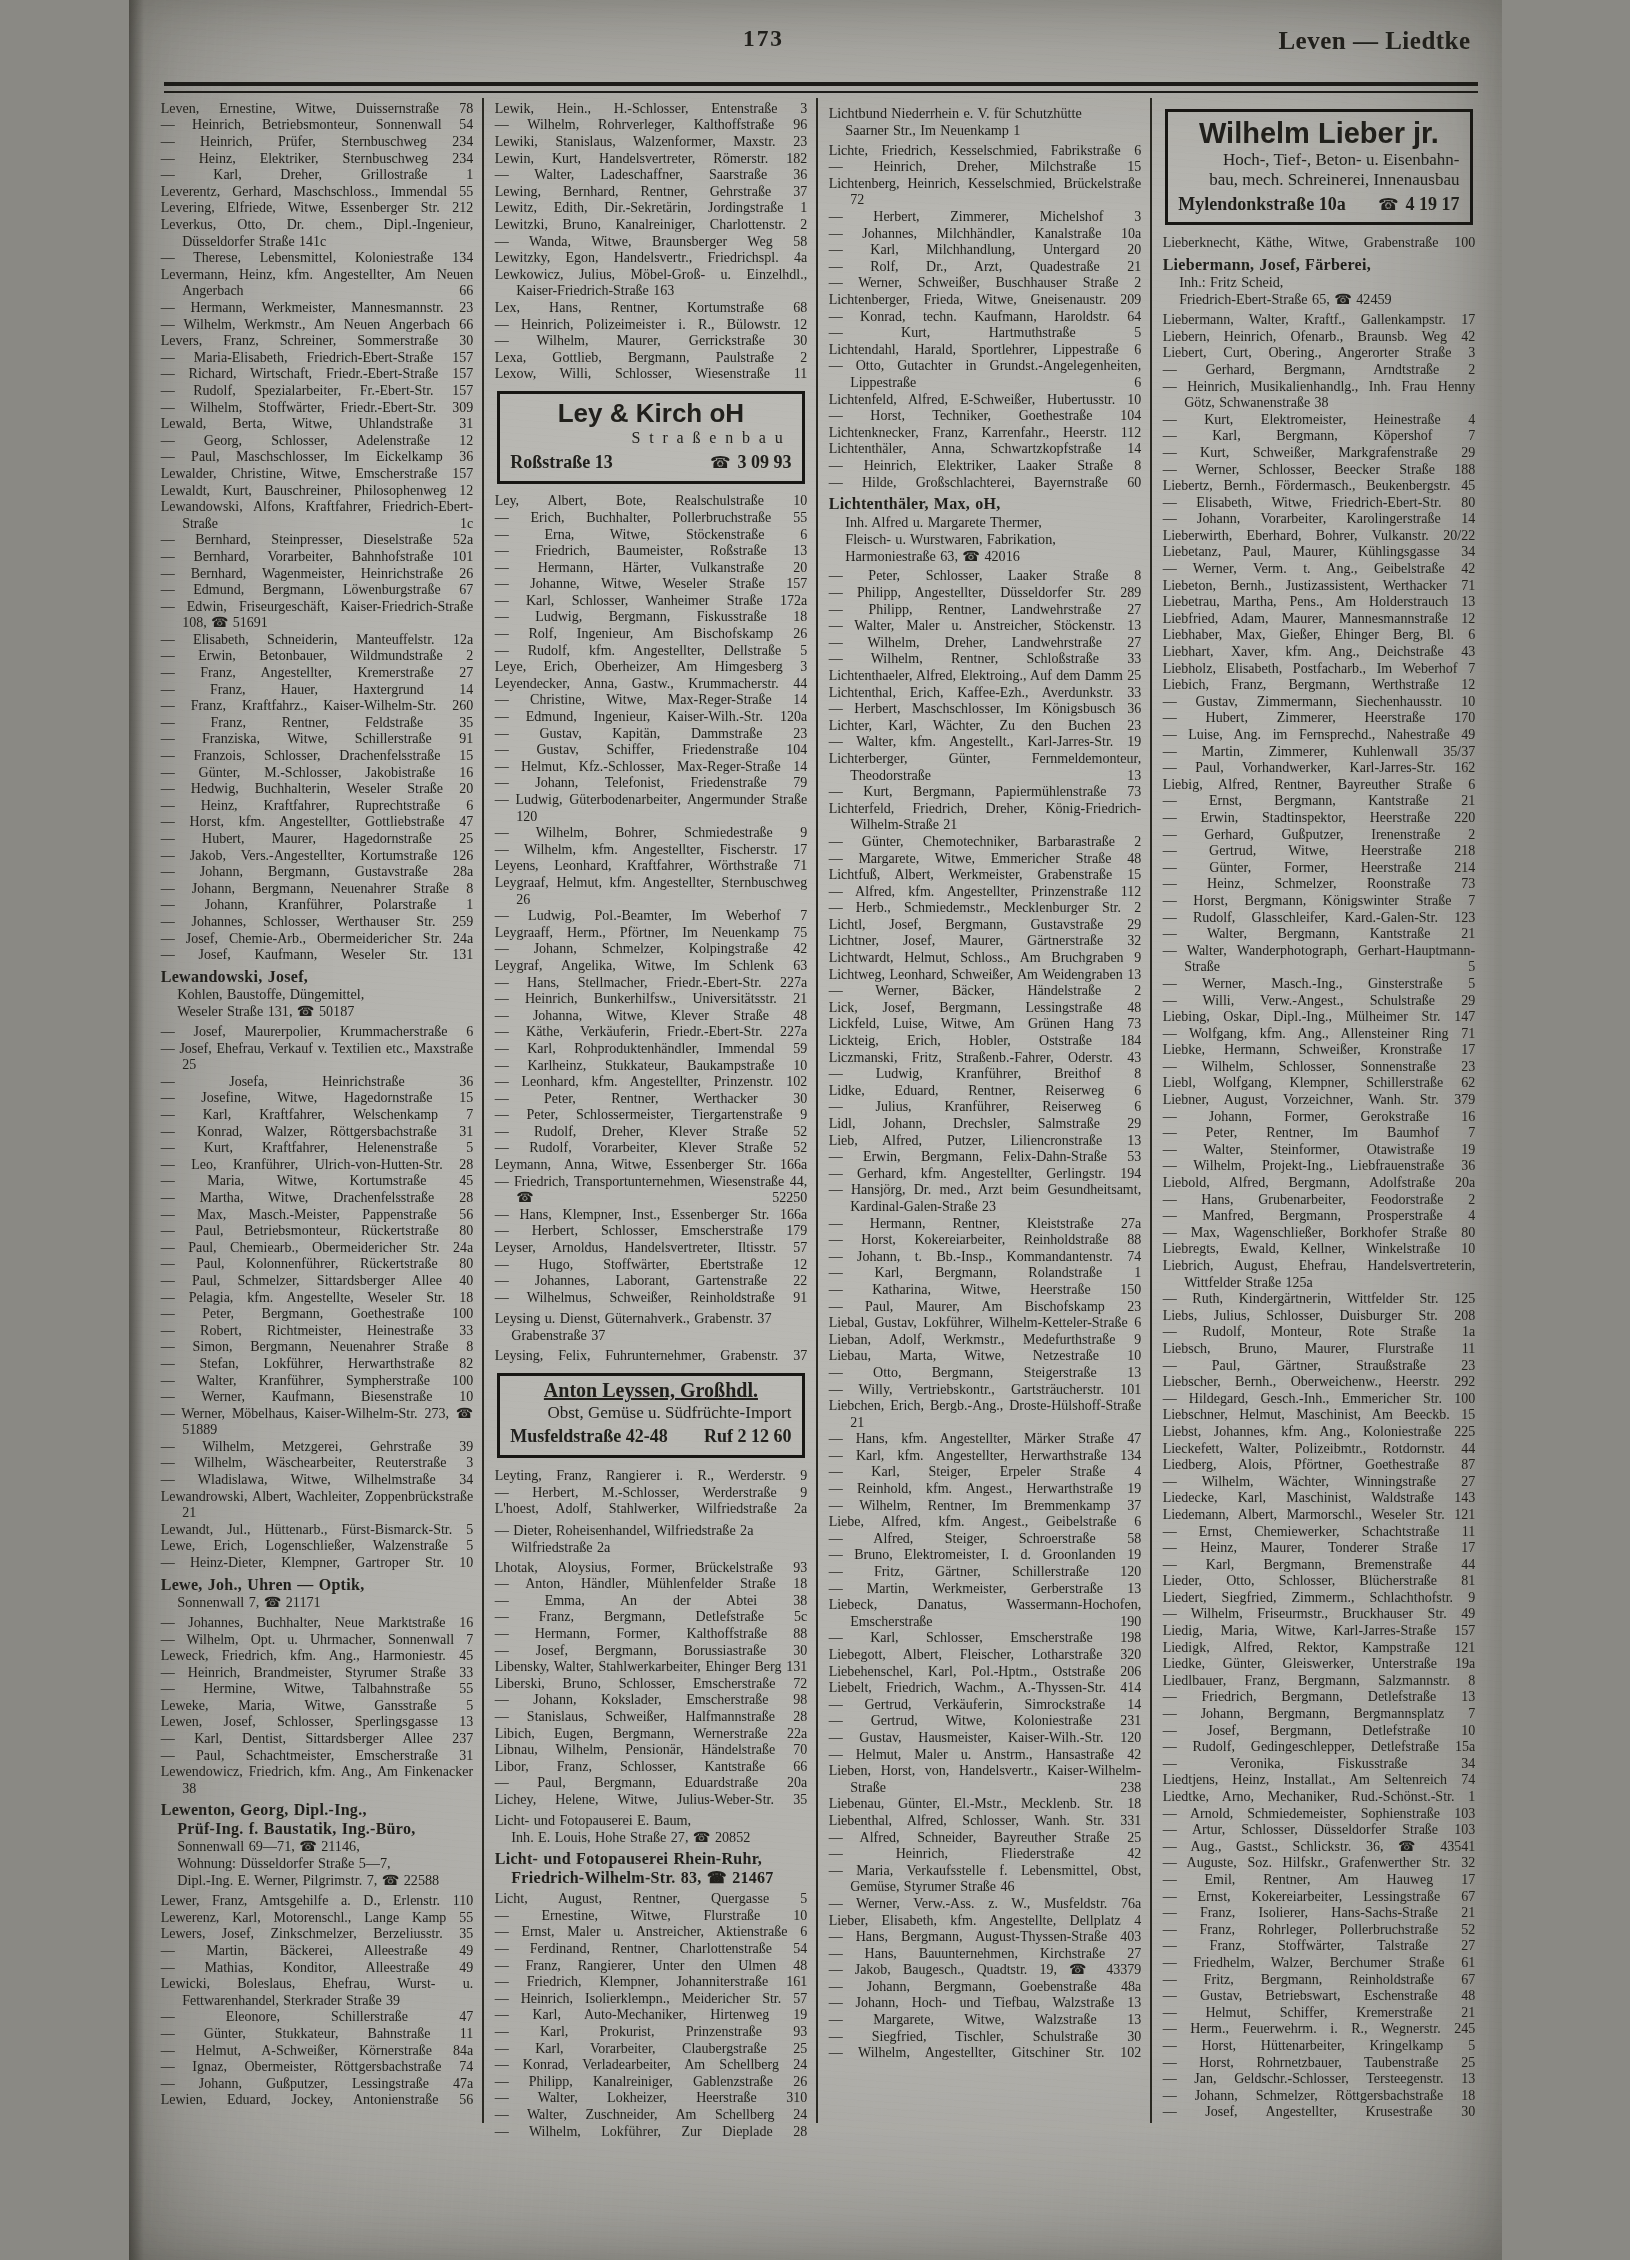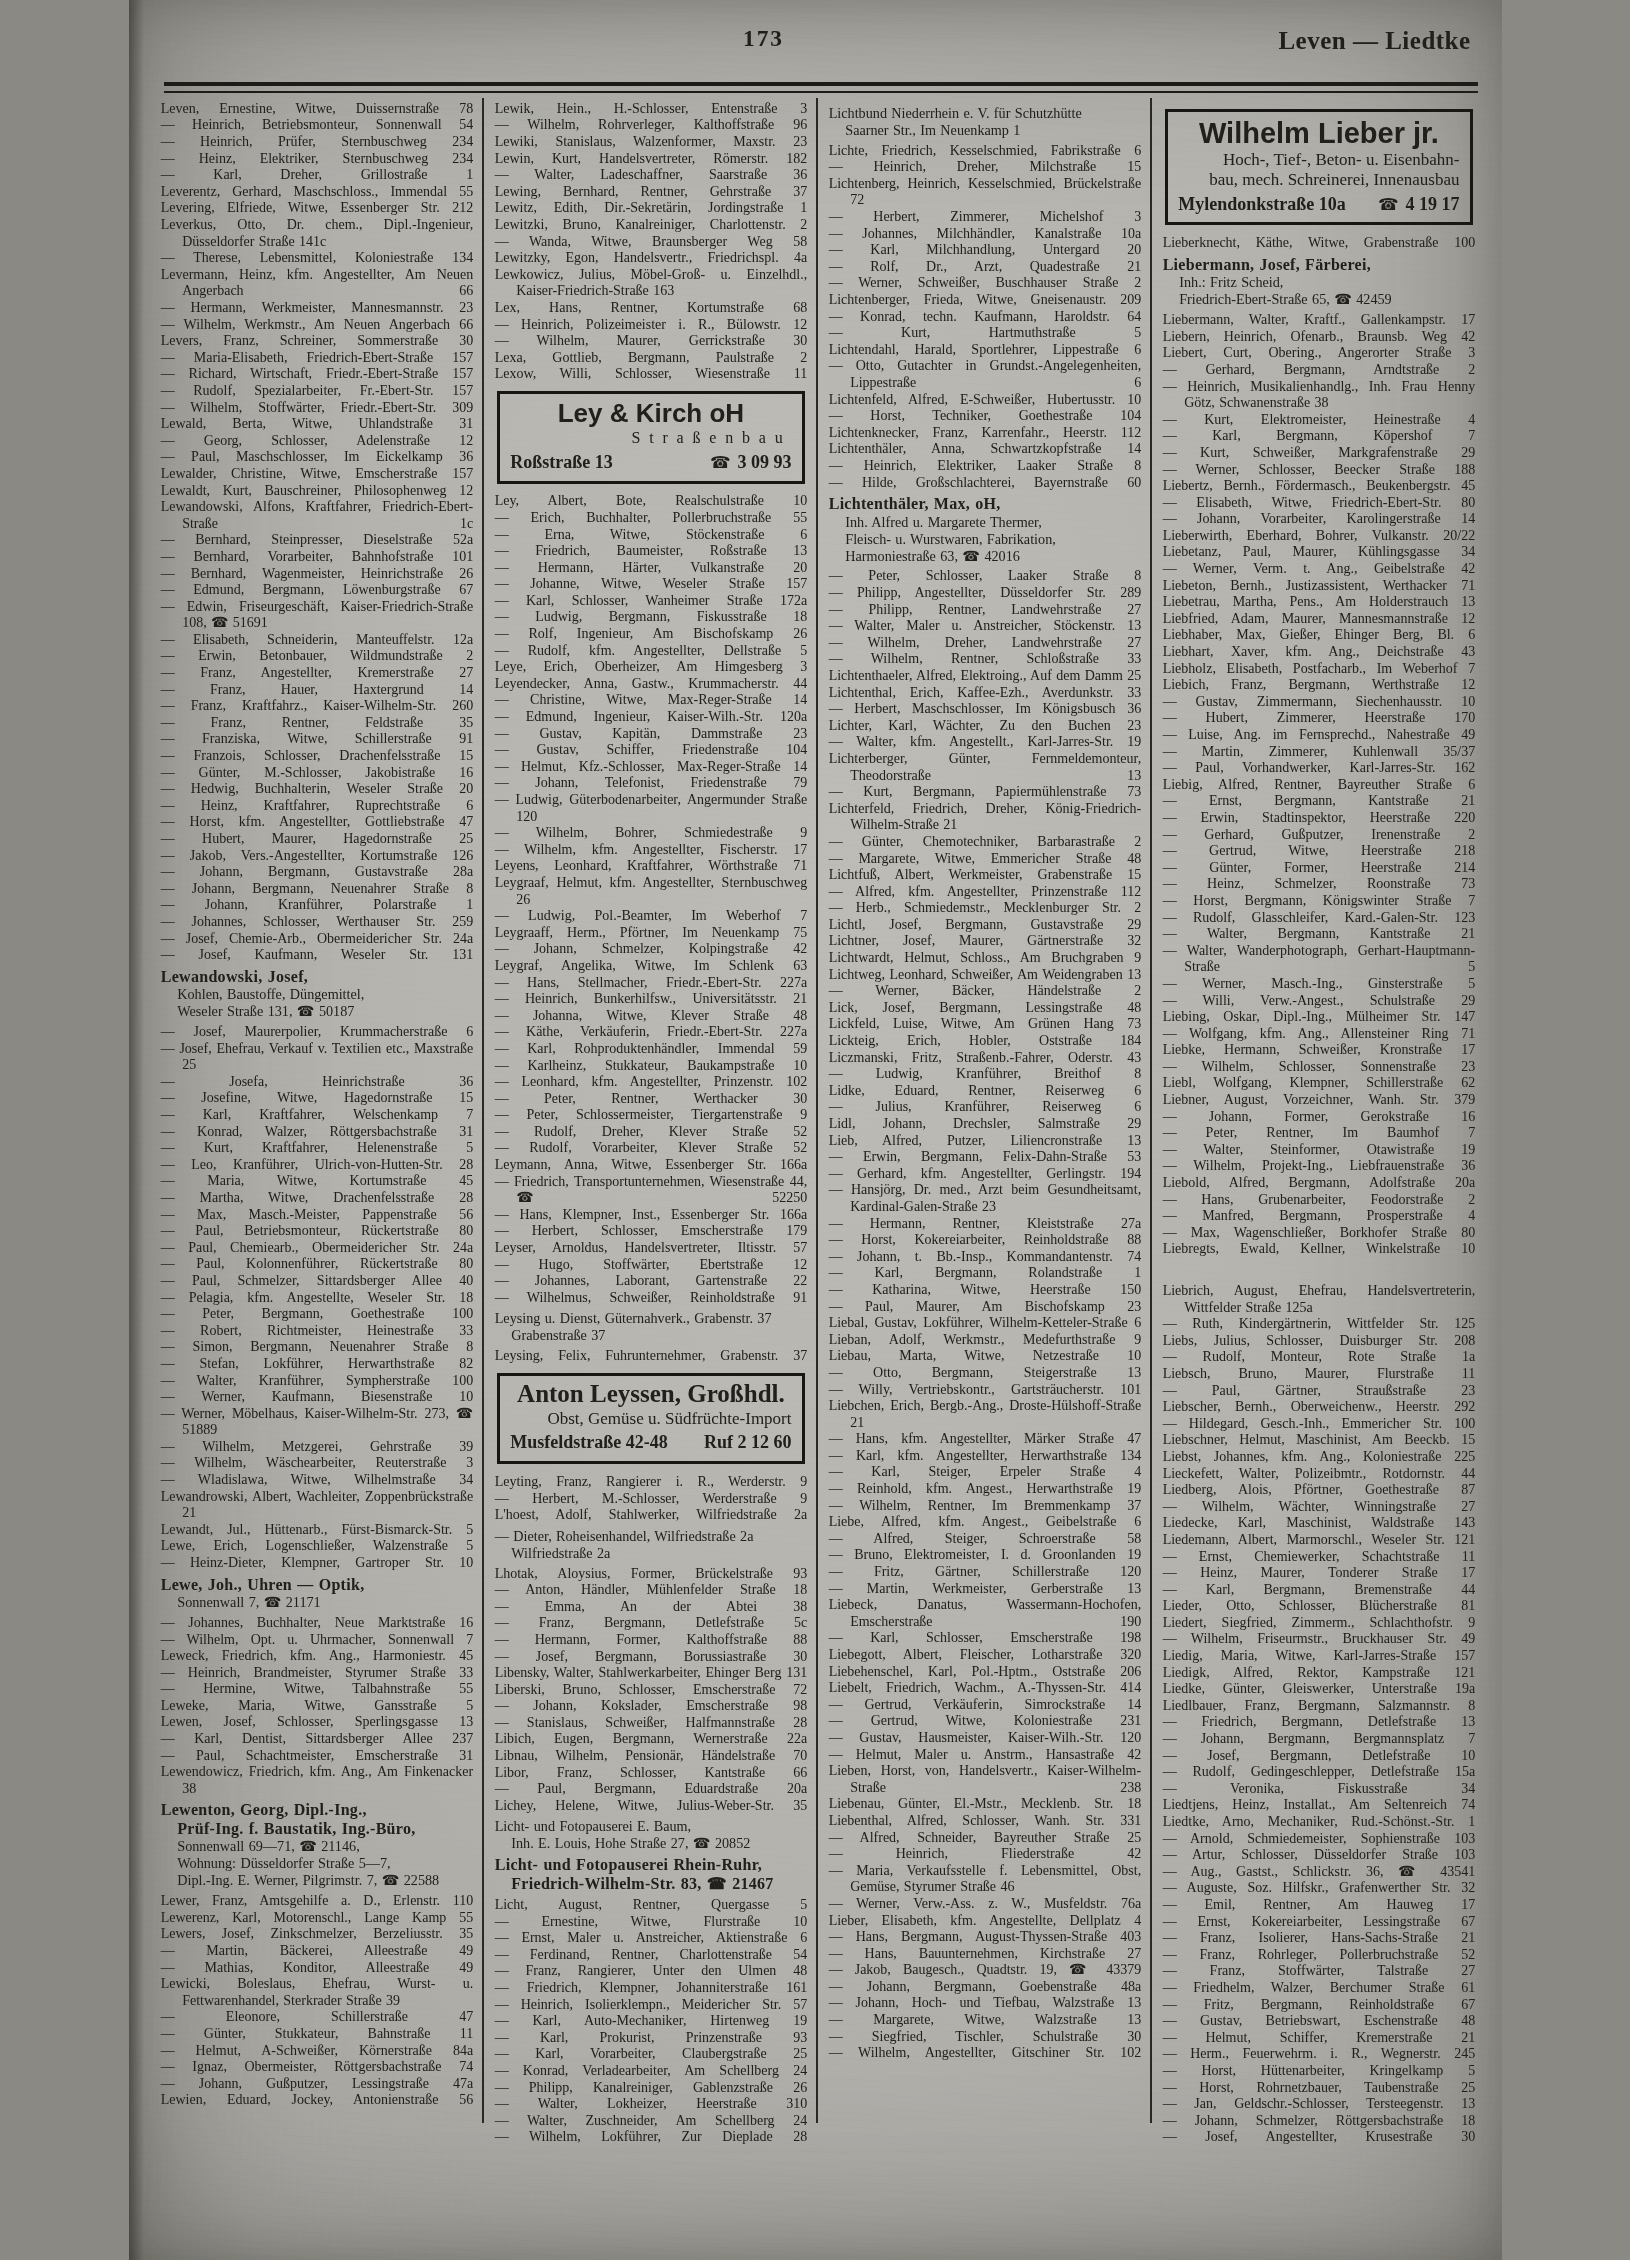--- a/index.html
+++ b/index.html
@@ -242,21 +242,21 @@
         <div class="entry auto">Leyser, Arnoldus, Handelsvertreter, Iltisstr. 57</div>
         <div class="entry auto">— Hugo, Stoffwärter, Ebertstraße 12</div>
         <div class="entry auto">— Johannes, Laborant, Gartenstraße 22</div>
         <div class="entry auto">— Wilhelmus, Schweißer, Reinholdstraße 91</div>
         <div class="entry block">
           <div class="bline">Leysing u. Dienst, Güternahverk., Grabenstr. 37</div>
           <div class="bline cont">Grabenstraße 37</div>
         </div>
         <div class="entry auto">Leysing, Felix, Fuhrunternehmer, Grabenstr. 37</div>
         <div class="adbox">
-          <div class="ad-title" style="font-size: 25px;">Anton Leyssen, Großhdl.</div>
+          <div class="ad-title" style="font-size: 20px; text-decoration: underline;">Anton Leyssen, Großhdl.</div>
           <div class="ad-line">Obst, Gemüse u. Südfrüchte-Import</div>
           <div class="ad-footer">
             <span>Musfeldstraße 42-48</span>
             <span>Ruf 2 12 60</span>
           </div>
         </div>
         <div class="entry auto">Leyting, Franz, Rangierer i. R., Werderstr. 9</div>
         <div class="entry auto">— Herbert, M.-Schlosser, Werderstraße 9</div>
         <div class="entry auto">L'hoest, Adolf, Stahlwerker, Wilfriedstraße 2a</div>
         <div class="entry block">
@@ -480,21 +480,21 @@
         <div class="entry auto">Liebner, August, Vorzeichner, Wanh. Str. 379</div>
         <div class="entry auto">— Johann, Former, Gerokstraße 16</div>
         <div class="entry auto">— Peter, Rentner, Im Baumhof 7</div>
         <div class="entry auto">— Walter, Steinformer, Otawistraße 19</div>
         <div class="entry auto">— Wilhelm, Projekt-Ing., Liebfrauenstraße 36</div>
         <div class="entry auto">Liebold, Alfred, Bergmann, Adolfstraße 20a</div>
         <div class="entry auto">— Hans, Grubenarbeiter, Feodorstraße 2</div>
         <div class="entry auto">— Manfred, Bergmann, Prosperstraße 4</div>
         <div class="entry auto">— Max, Wagenschließer, Borkhofer Straße 80</div>
         <div class="entry auto">Liebregts, Ewald, Kellner, Winkelstraße 10</div>
-        <div class="entry auto" style="text-align-last: left; margin-top: 25px;">Liebrich, August, Ehefrau, Handelsvertreterin, Wittfelder Straße 125a</div>
+        <div class="entry auto" style="text-align-last: left;">Liebrich, August, Ehefrau, Handelsvertreterin, Wittfelder Straße 125a</div>
         <div class="entry auto">— Ruth, Kindergärtnerin, Wittfelder Str. 125</div>
         <div class="entry auto">Liebs, Julius, Schlosser, Duisburger Str. 208</div>
         <div class="entry auto">— Rudolf, Monteur, Rote Straße 1a</div>
         <div class="entry auto">Liebsch, Bruno, Maurer, Flurstraße 11</div>
         <div class="entry auto">— Paul, Gärtner, Straußstraße 23</div>
         <div class="entry auto">Liebscher, Bernh., Oberweichenw., Heerstr. 292</div>
         <div class="entry auto">— Hildegard, Gesch.-Inh., Emmericher Str. 100</div>
         <div class="entry auto">Liebschner, Helmut, Maschinist, Am Beeckb. 15</div>
         <div class="entry auto">Liebst, Johannes, kfm. Ang., Koloniestraße 225</div>
         <div class="entry auto">Lieckefett, Walter, Polizeibmtr., Rotdornstr. 44</div>

